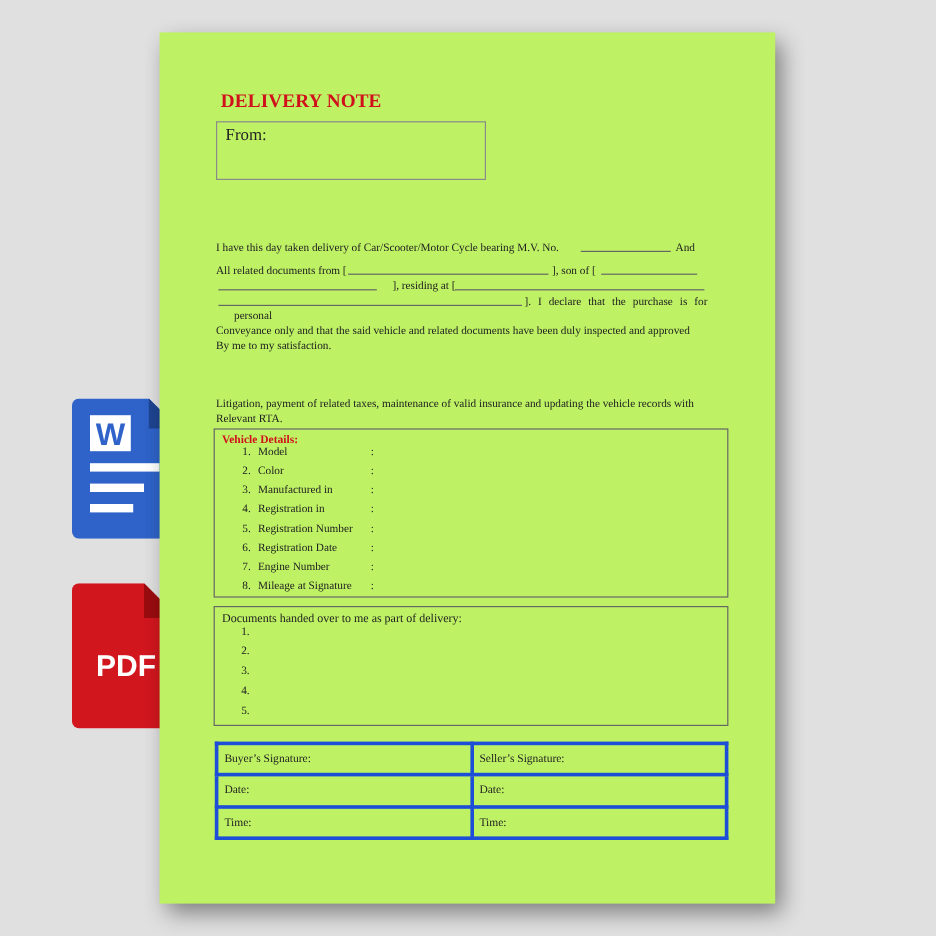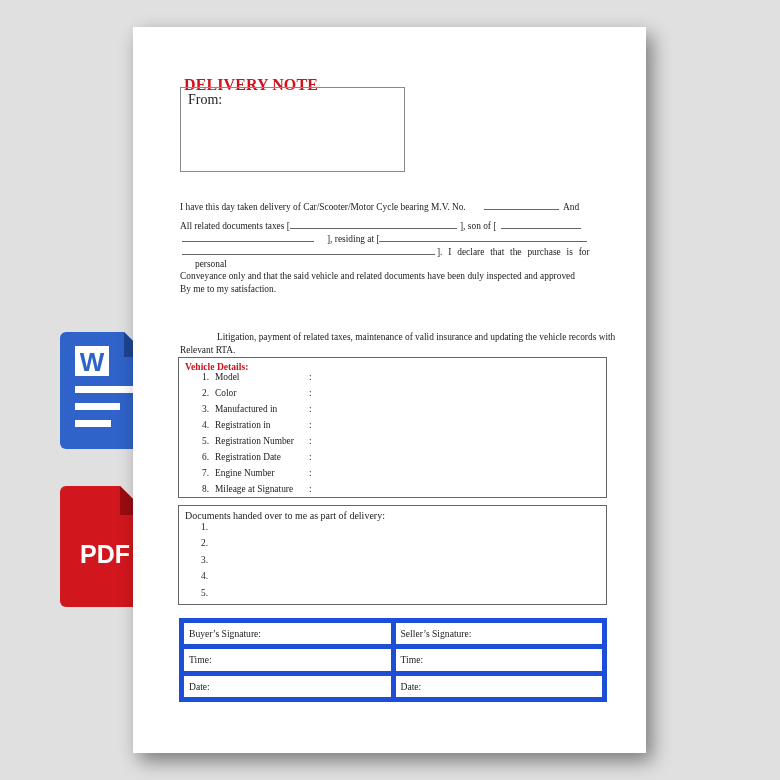--- a/index.html
+++ b/index.html
@@ -7,31 +7,31 @@
   body {
     background: #e0e0e0;
     position: relative;
     font-family: "Liberation Serif", "DejaVu Serif", serif;
     color: #222;
   }
   .page {
     position: absolute;
     left: 133px; top: 27px;
     width: 513px; height: 726px;
-    background: #ffffff;
+    background: #bef264;
     box-shadow: 6px 8px 18px rgba(0,0,0,0.45);
   }
   .abs { position: absolute; }
   .title {
     left: 51px; top: 49px;
     font-weight: bold; font-size: 16px;
     color: #d0111b; letter-spacing: 0.1px;
   }
   .from-box {
-    left: 47px; top: 60px; width: 225px; height: 85px;
+    left: 47px; top: 74px; width: 225px; height: 49px;
     border: 1px solid #8a8a8a;
   }
   .from-box span {
     position: absolute; left: 7px; top: 4px; font-size: 14px; color: #222;
   }
   .subhead {
     left: 47px; top: 153px;
     font-weight: bold; font-size: 12.5px; color: #d0111b;
   }
   .para { font-size: 9.4px; line-height: 13px; color: #222; white-space: nowrap; }
@@ -55,21 +55,21 @@
     left: 45px; top: 478px; width: 429px; height: 100px;
     border: 1px solid #666;
   }
   .dbox .dhead { position: absolute; left: 6px; top: 4px; font-size: 10px; color: #222; }
   .drow { position: absolute; left: 22px; font-size: 9.4px; color: #222; }
   .sig-table {
     position: absolute; left: 46px; top: 591px; width: 428px;
     border-collapse: collapse;
   }
   .sig-table td {
-    border: 5px solid #1d4ed8;
+    border: 3px solid #1d4ed8;
     height: 26.3px; font-size: 9.6px; color: #222;
     padding: 0 5px; width: 50%;
   }
   .icon-doc { position: absolute; width: 89px; height: 117px; }
 </style>
 </head>
 <body>
 
 <div class="icon-doc" style="left:60px; top:332px;">
   <svg width="89" height="117" viewBox="0 0 89 117">
@@ -97,37 +97,37 @@
 
   <div class="abs from-box">
     <span>From:</span>
   </div>
 
 
   <div class="abs para" style="left:47px; top:174px;">I have this day taken delivery of Car/Scooter/Motor Cycle bearing M.V. No.</div>
   <div class="fill-line" style="left:351px; top:182px; width:75px;"></div>
   <div class="abs para" style="left:430px; top:174px;">And</div>
 
-  <div class="abs para" style="left:47px; top:193px;">All related documents taxes [</div>
+  <div class="abs para" style="left:47px; top:193px;">All related documents from [</div>
   <div class="fill-line" style="left:157px; top:201px; width:167px;"></div>
   <div class="abs para" style="left:327px; top:193px;">], son of [</div>
   <div class="fill-line" style="left:368px; top:201px; width:80px;"></div>
 
   <div class="fill-line" style="left:49px; top:214px; width:132px;"></div>
   <div class="abs para" style="left:194px; top:206px;">], residing at [</div>
   <div class="fill-line" style="left:246px; top:214px; width:208px;"></div>
 
   <div class="fill-line" style="left:49px; top:227px; width:253px;"></div>
   <div class="abs para" style="left:304px; top:219px; word-spacing:3.5px;">]. I declare that the purchase is for</div>
 
   <div class="abs para" style="left:62px; top:231px;">personal</div>
   <div class="abs para" style="left:47px; top:243px;">Conveyance only and that the said vehicle and related documents have been duly inspected and approved</div>
   <div class="abs para" style="left:47px; top:256px;">By me to my satisfaction.</div>
 
-  <div class="abs para" style="left:47px; top:304px;margin-left:37px;">Litigation, payment of related taxes, maintenance of valid insurance and updating the vehicle records with</div>
+  <div class="abs para" style="left:47px; top:304px;">Litigation, payment of related taxes, maintenance of valid insurance and updating the vehicle records with</div>
   <div class="abs para" style="left:47px; top:317px;">Relevant RTA.</div>
 
   <div class="abs vbox">
     <div class="vhead">Vehicle Details:</div>
     <div class="vrow" style="top:14px;">
       <span class="num">1.</span>
       <span class="lbl">Model</span>
       <span class="colon">:</span>
     </div>
     <div class="vrow" style="top:30px;">
@@ -176,23 +176,23 @@
     <div class="drow" style="top:82px;">5.</div>
   </div>
 
   <table class="sig-table">
     <tbody>
         <tr>
       <td>Buyer’s Signature:</td>
       <td>Seller’s Signature:</td>
     </tr>
     <tr>
+      <td>Date:</td>
+      <td>Date:</td>
+    </tr>
+    <tr>
       <td>Time:</td>
       <td>Time:</td>
-    </tr>
-    <tr>
-      <td>Date:</td>
-      <td>Date:</td>
     </tr>
   </tbody>
     </table>
 
 </div>
 
 </body></html>

